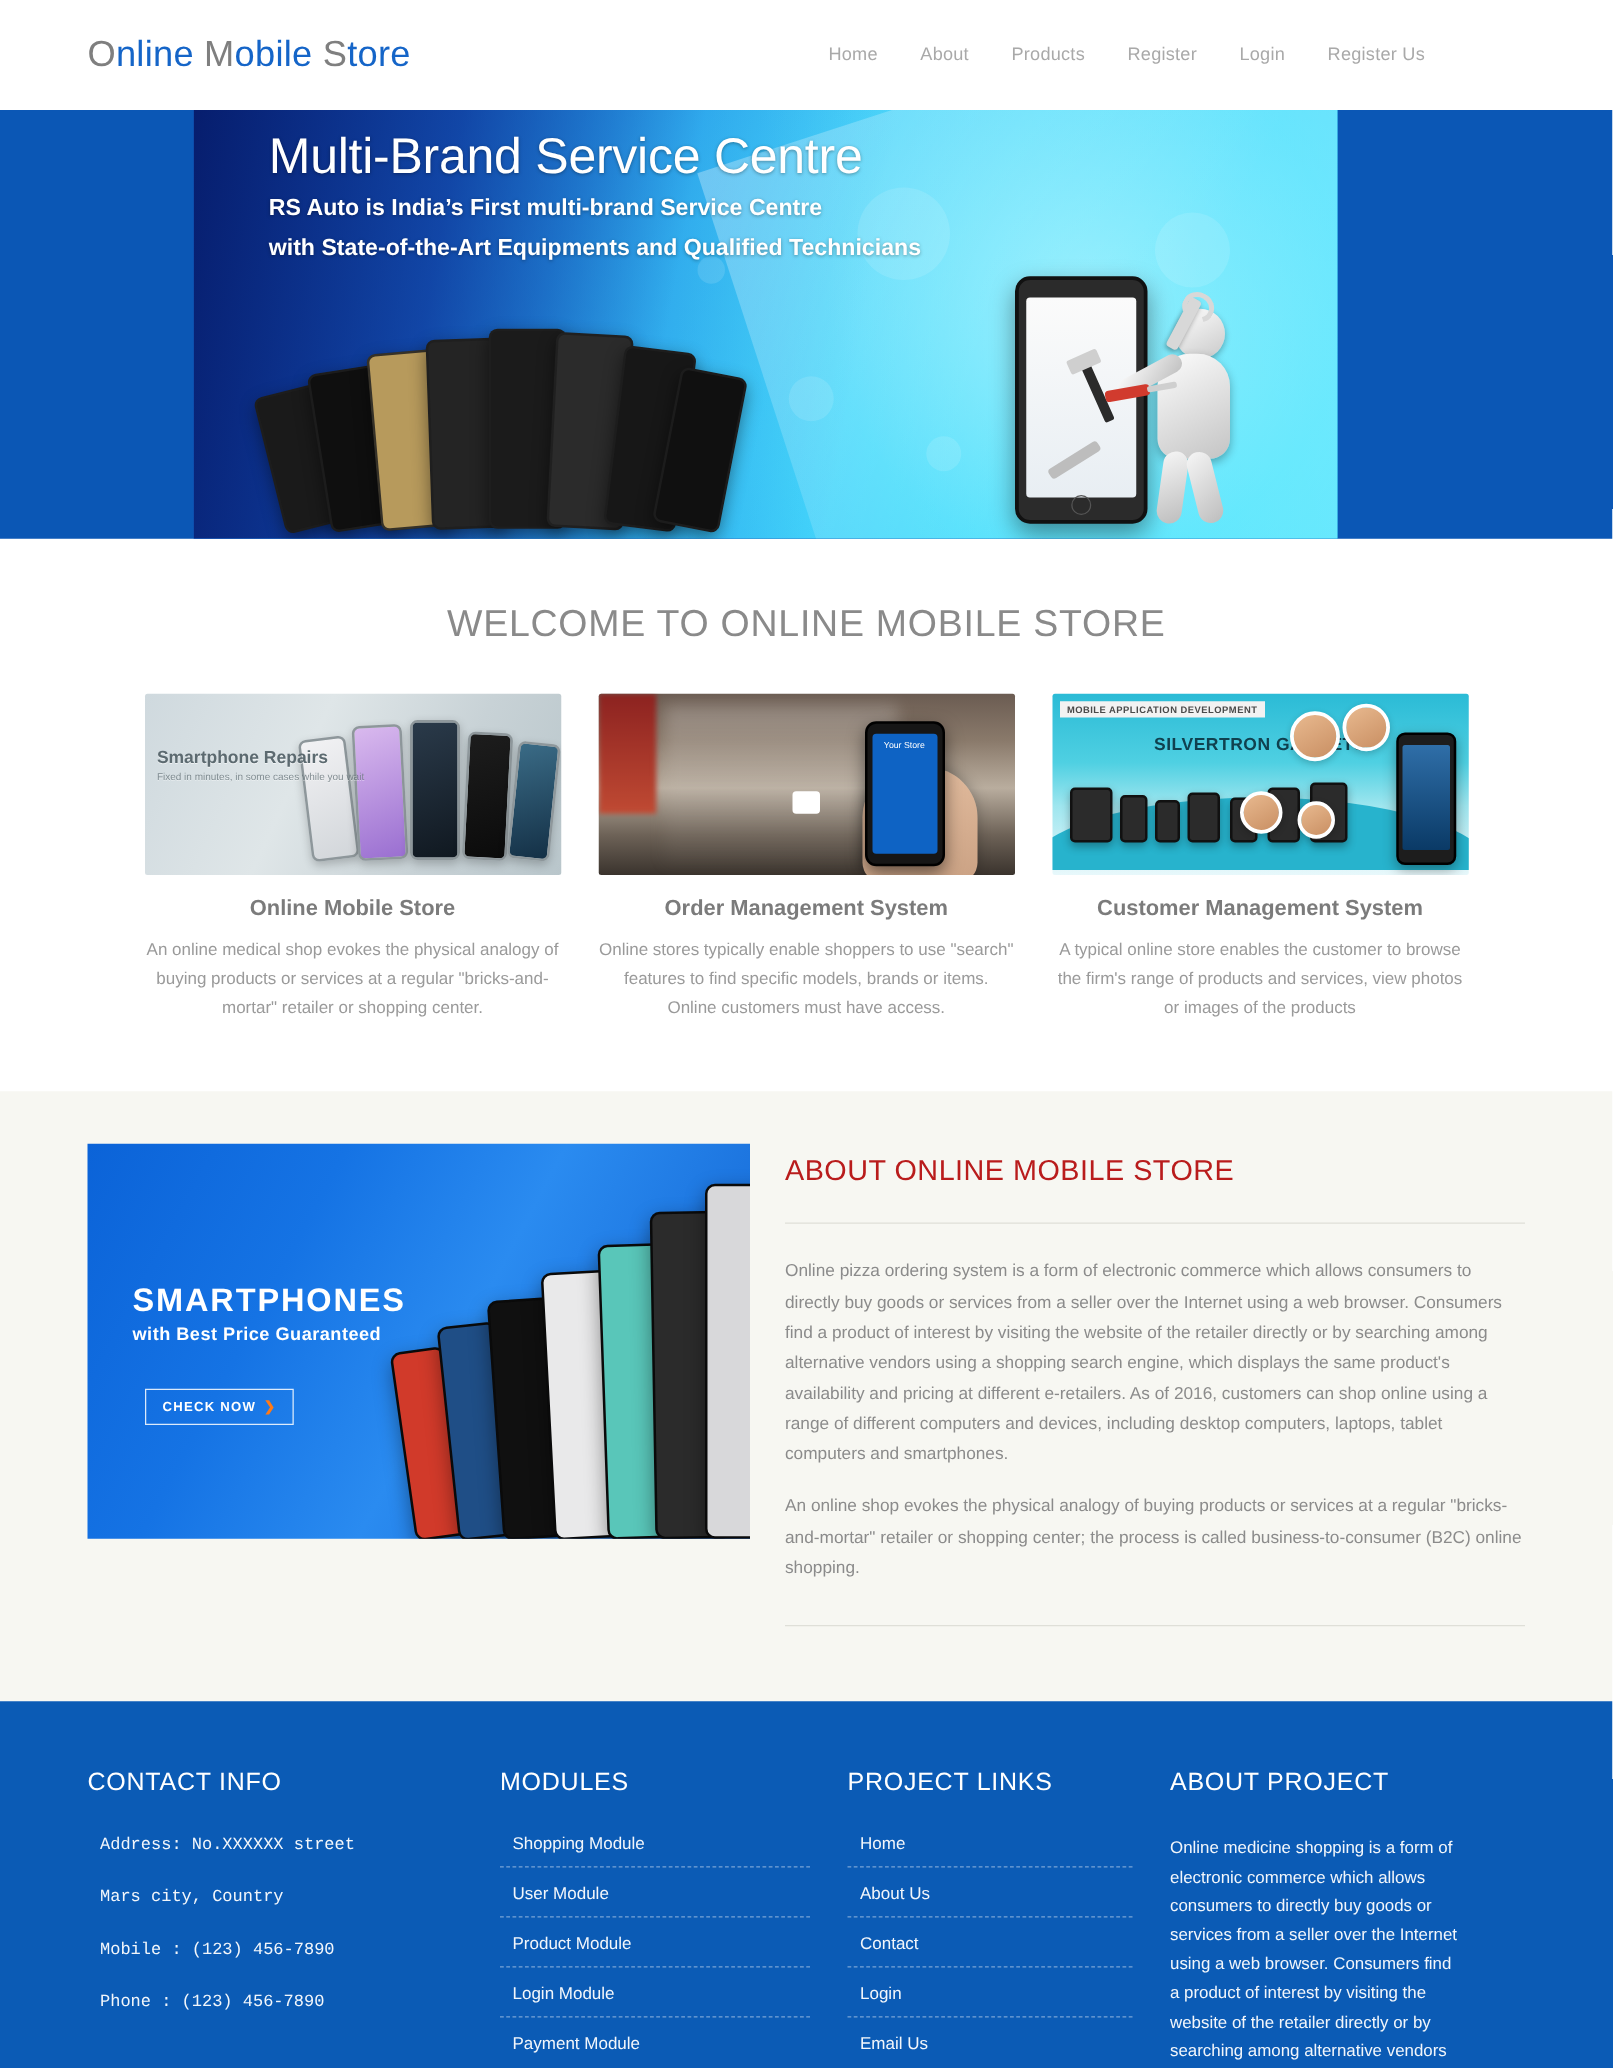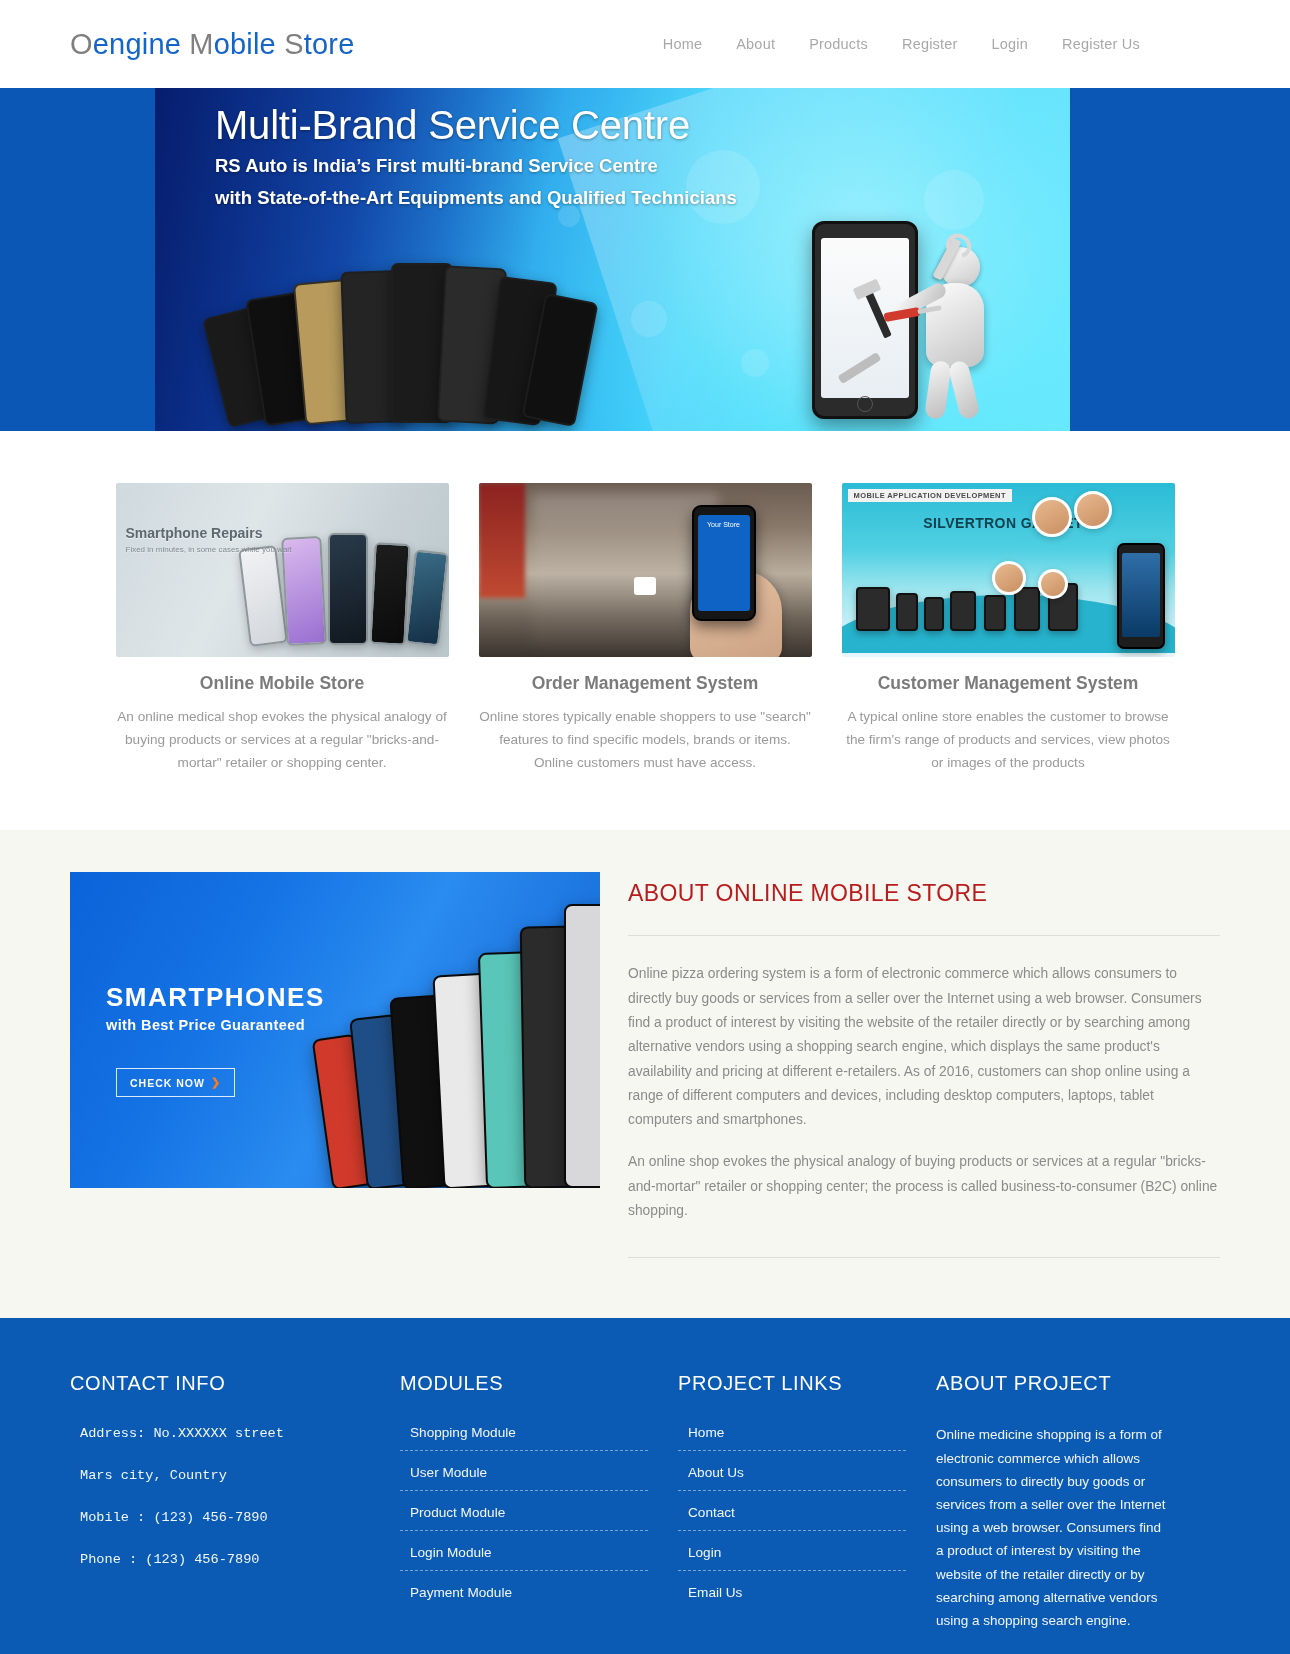--- a/index.html
+++ b/index.html
@@ -231,21 +231,21 @@
     margin-bottom:38px;
   }
   .cards {
     display:flex;
     justify-content:center;
     gap:30px;
     padding:0 82px;
   }
   .card { width:333px; }
   .card-img {
-    width:100%; height:174px;
+    width:100%; height:145px;
     border-radius:2px;
     overflow:hidden;
     position:relative;
   }
   .card-title {
     text-align:center;
     font-size:17.5px;
     font-weight:700;
     color:#7b7b7b;
     margin:16px 0 12px;
@@ -460,21 +460,21 @@
     font-size:13.5px;
     line-height:1.72;
     color:#f2f6fb;
   }
 </style>
 </head>
 <body>
 
 <header class="site-header">
   <div class="brand">
-    <span class="g">O</span><span class="b">engine </span><span class="g">M</span><span class="b">obile </span><span class="g">S</span><span class="b">tore</span>
+    <span class="g">O</span><span class="b">nline </span><span class="g">M</span><span class="b">obile </span><span class="g">S</span><span class="b">tore</span>
   </div>
   <nav class="main-nav">
     <a href="#">Home</a>
     <a href="#">About</a>
     <a href="#">Products</a>
     <a href="#">Register</a>
     <a href="#">Login</a>
     <a href="#">Register Us</a>
   </nav>
 </header>
@@ -517,20 +517,21 @@
       <div class="leg r"></div>
     </div>
     <div class="tool wrench"></div>
     <div class="tool hammer"></div>
     <div class="tool screwdriver"></div>
     <div class="tool wrench2"></div>
   </div>
 </section>
 
 <section class="welcome-section">
+  <h2 class="welcome-title">WELCOME TO ONLINE MOBILE STORE</h2>
 
   <div class="cards">
 
     <article class="card">
       <div class="card-img art1">
         <div class="txt">
           <span>Smartphone Repairs</span>
           <small>Fixed in minutes, in some cases while you wait</small>
         </div>
         <i class="ph" style="left:128px;width:38px;height:98px;background:linear-gradient(160deg,#f2f2f4,#d2d6da);transform:rotate(-7deg);"></i>

